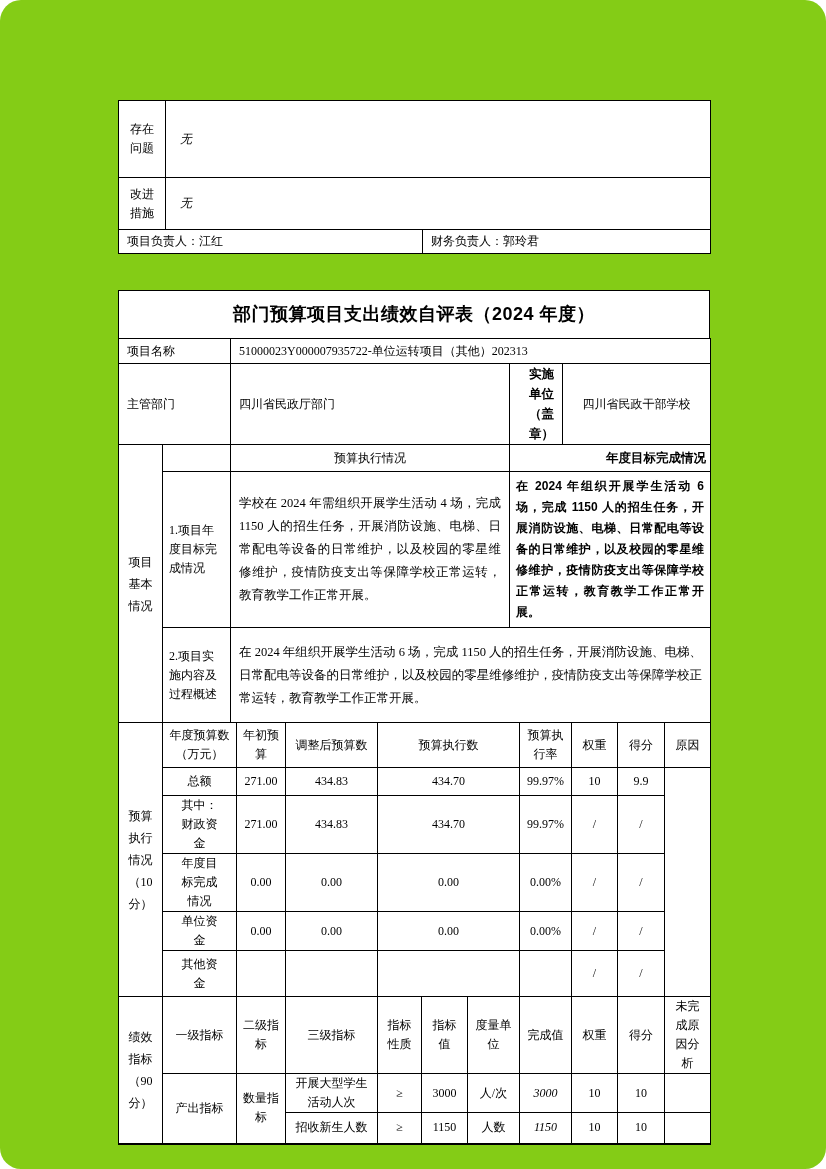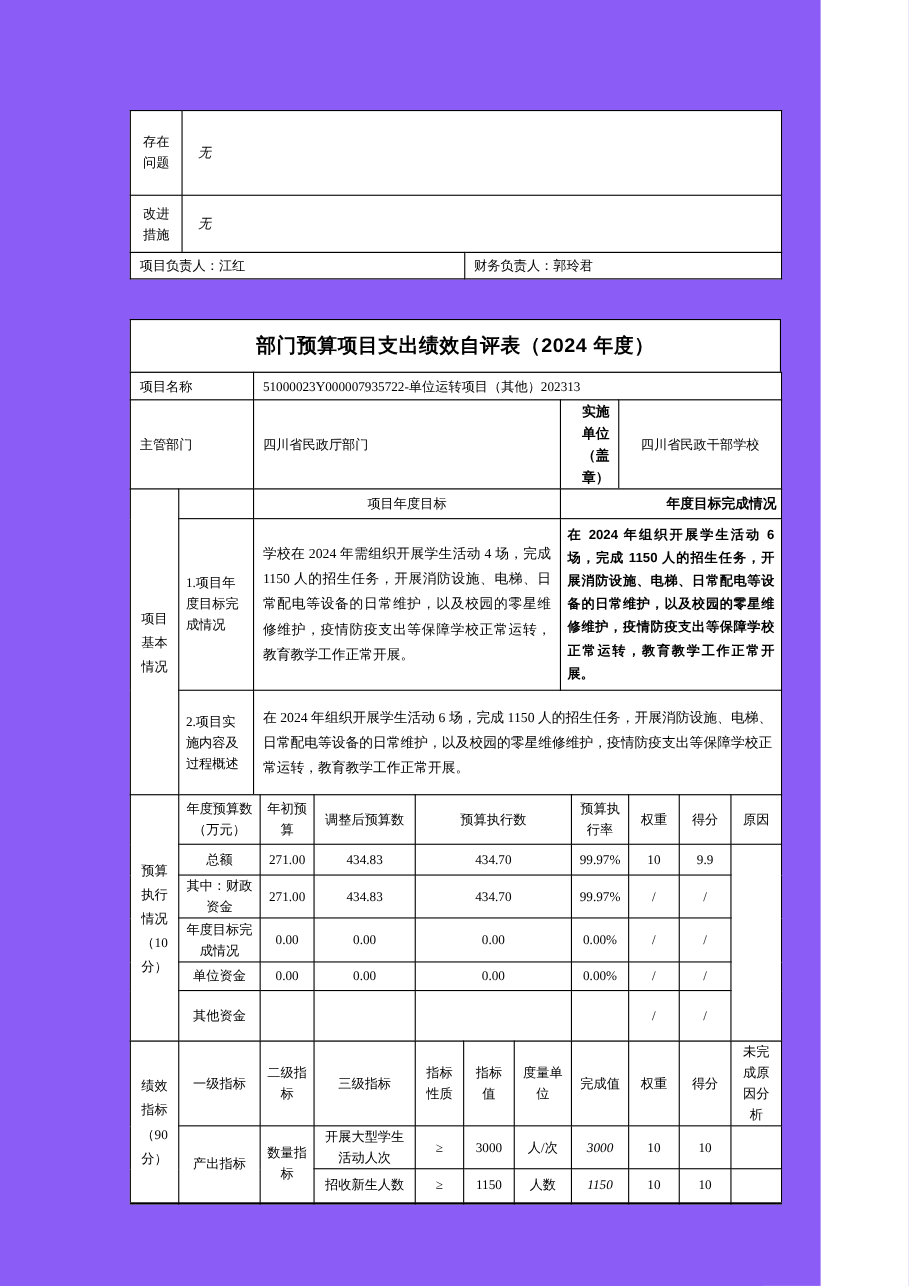--- a/index.html
+++ b/index.html
@@ -1,26 +1,26 @@
 <!DOCTYPE html>
 <html><head>
 <meta charset="utf-8">
 <style>
   html,body{margin:0;padding:0;background:#ffffff;}
-  .page{position:relative;width:746px;height:1169px;background:#8b5cf6;overflow:hidden;
-        font-family:"Liberation Serif","DejaVu Serif",serif;color:#000;}
+  .page{position:relative;width:826px;height:1169px;background:#84cc16;overflow:hidden;
+        font-family:"Liberation Serif","DejaVu Serif",serif;color:#000;border-radius:21px;}
   .tbl-wrap{position:absolute;left:118px;}
   table{border-collapse:collapse;table-layout:fixed;width:592px;background:#fff;}
   table + table{margin-top:-1px;}
   td{border:1px solid #000;font-size:12px;line-height:17px;vertical-align:middle;
      text-align:center;padding:0 4px;overflow:hidden;word-break:break-all;}
   .tl{text-align:left;}
   .pl8{padding-left:8px;}
   .sec{padding:2px 9px;line-height:22px;margin-left:19px;}           
-  .rlbl{padding:0 2px;line-height:19px;}            
+  .rlbl{padding:0 14px;line-height:19px;}            
   .hsmall{padding:0 6px;line-height:19px;}
   .title-cell{font-family:"Liberation Sans","DejaVu Sans",sans-serif;font-weight:bold;
               font-size:18px;letter-spacing:0.5px;}
   .bold-black{font-family:"Liberation Sans","DejaVu Sans",sans-serif;font-weight:bold;
               font-size:12.5px;text-align:right;}
   .para{text-align:justify;line-height:23px;padding:6px 8px;font-size:12.5px;}
   .para-bold{font-family:"Liberation Sans","DejaVu Sans",sans-serif;font-weight:bold;
              text-align:justify;line-height:21px;padding:4px 6px;font-size:12px;}
   .kai{font-style:italic;padding-left:14px;}
   .ital{font-style:italic;}
@@ -106,21 +106,21 @@
       <colgroup>
           <col style="width:44px">
           <col style="width:68px">
           <col style="width:279px">
           <col style="width:201px">
         </colgroup>
       <tbody>
           <tr style="height:27px">
         <td class="sec" rowspan="3">项目基本情况</td>
         <td></td>
-        <td>项目年度目标</td>
+        <td>预算执行情况</td>
         <td class="bold-black">年度目标完成情况</td>
       </tr>
       <tr style="height:136px">
         <td class="tl hsmall">1.项目年度目标完成情况</td>
         <td class="tl para">学校在 2024 年需组织开展学生活动 4 场，完成 1150 人的招生任务，开展消防设施、电梯、日常配电等设备的日常维护，以及校园的零星维修维护，疫情防疫支出等保障学校正常运转，教育教学工作正常开展。</td>
         <td class="tl para-bold">在 2024 年组织开展学生活动 6 场，完成 1150 人的招生任务，开展消防设施、电梯、日常配电等设备的日常维护，以及校园的零星维修维护，疫情防疫支出等保障学校正常运转，教育教学工作正常开展。</td>
       </tr>
       <tr style="height:95px">
         <td class="tl hsmall">2.项目实施内容及过程概述</td>
         <td class="tl para" colspan="2">在 2024 年组织开展学生活动 6 场，完成 1150 人的招生任务，开展消防设施、电梯、日常配电等设备的日常维护，以及校园的零星维修维护，疫情防疫支出等保障学校正常运转，教育教学工作正常开展。</td>

